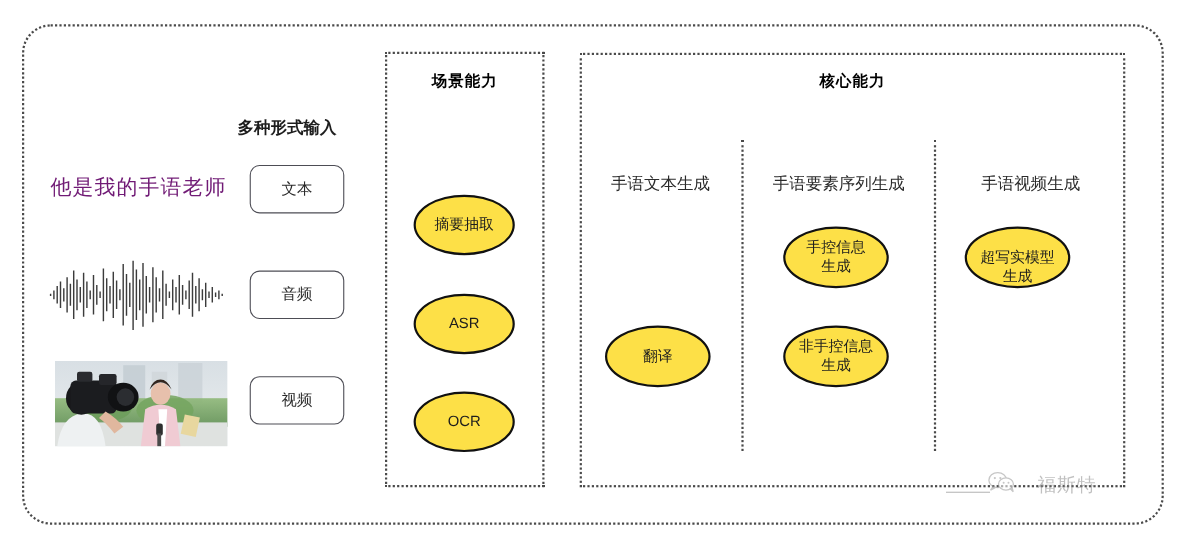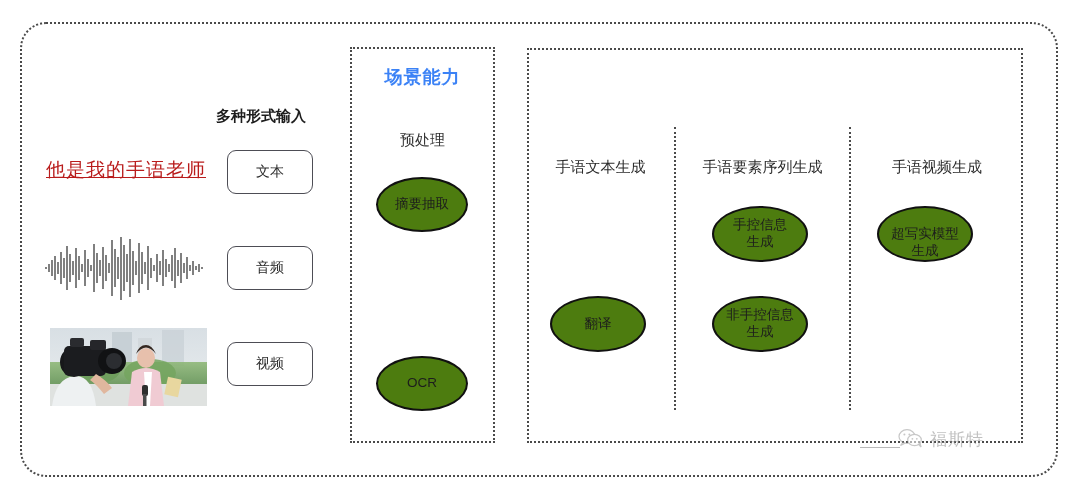--- a/index.html
+++ b/index.html
@@ -54,23 +54,23 @@
     width: 0;
     height: 283px;
     border-left: 2px dotted #4a4a4a;
   }
   .divider-1 { left: 674px; }
   .divider-2 { left: 849px; }
 
   
   .panel-title {
     position: absolute;
-    font-size: 18px;
+    font-size: 14px;
     font-weight: bold;
-    color: #3b82f6;
+    color: #000000;
     letter-spacing: 1px;
     white-space: nowrap;
     text-align: center;
   }
   .title-scene { left: 350px; top: 65px; width: 145px; }
   .title-core  { left: 527px; top: 65px; width: 496px; }
 
   .section-sub {
     position: absolute;
     font-size: 15px;
@@ -100,24 +100,23 @@
     font-size: 15px;
     font-weight: bold;
     color: #1d1d1d;
     white-space: nowrap;
   }
   .sample-text {
     position: absolute;
     left: 46px;
     top: 157px;
     font-size: 19px;
-    color: #b91c1c;
+    color: #701a75;
     white-space: nowrap;
     letter-spacing: 1px;
-    text-decoration: underline;
   }
   .input-chip {
     position: absolute;
     left: 227px;
     width: 86px;
     height: 44px;
     border: 1.6px solid #4d4d55;
     border-radius: 9px;
     box-sizing: border-box;
     display: flex;
@@ -153,43 +152,43 @@
     border: 2.4px solid #111111;
     border-radius: 50%;
     box-sizing: border-box;
     display: flex;
     align-items: center;
     justify-content: center;
     text-align: center;
     font-size: 13.5px;
     line-height: 1.25;
     color: #1d1d1d;
-    background: #4d7c0f;
+    background: #fde047;
   }
   .ell-scene { width: 92px; height: 55px; left: 376px; }
   .ell-s1 { top: 177px; }
   .ell-s2 { top: 267px; }
   .ell-s3 { top: 356px; }
 
   .ell-core { width: 96px; height: 56px; }
   .ell-c1a { left: 550px; top: 207px; }
   .ell-c1b { left: 550px; top: 296px; text-align: center; }
   .ell-c2a { left: 712px; top: 206px; }
   .ell-c2b { left: 712px; top: 296px; }
   .ell-c3a { left: 877px; top: 206px; align-items: flex-end; }
   .ell-c3b { left: 877px; top: 296px; }
 
   
   .watermark {
     position: absolute;
     left: 898px;
     top: 428px;
     display: flex;
-    align-items: flex-start;
-    gap: 6px;
+    align-items: center;
+    gap: 19px;
     opacity: 0.55;
   }
   .wm-text {
     font-size: 17px;
     color: #8d8d8d;
     letter-spacing: 1px;
     white-space: nowrap;
   }
   .wm-rule {
     position: absolute;
@@ -316,30 +315,33 @@
   </div>
   <div class="input-chip chip-text">
     <span>文本</span>
   </div>
   <div class="input-chip chip-video">
     <span>视频</span>
   </div>
 
   <div class="panel panel-scene"></div>
   <div class="panel-title title-scene">场景能力</div>
-  <div class="section-sub sub-pre">预处理</div>
 
   <div class="ellipse ell-scene ell-s1">
     <span>摘要抽取</span>
   </div>
+  <div class="ellipse ell-scene ell-s2">
+    <span>ASR</span>
+  </div>
   <div class="ellipse ell-scene ell-s3">
     <span>OCR</span>
   </div>
 
   <div class="panel panel-core"></div>
+  <div class="panel-title title-core">核心能力</div>
 
   <div class="col-divider divider-1"></div>
   <div class="col-divider divider-2"></div>
 
   <div class="col-header col-header-2">手语要素序列生成</div>
   <div class="col-header col-header-1">手语文本生成</div>
   <div class="col-header col-header-3">手语视频生成</div>
 
   <div class="ellipse ell-core ell-c1b">
     <span>翻译</span>

